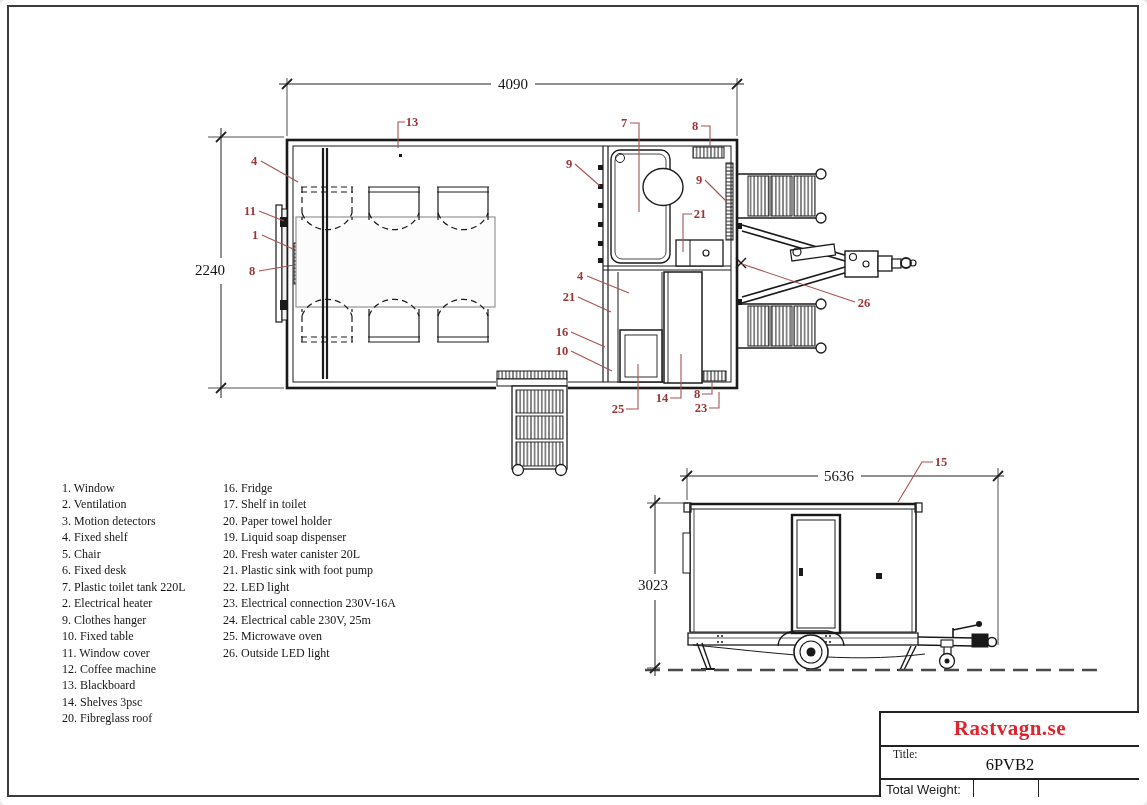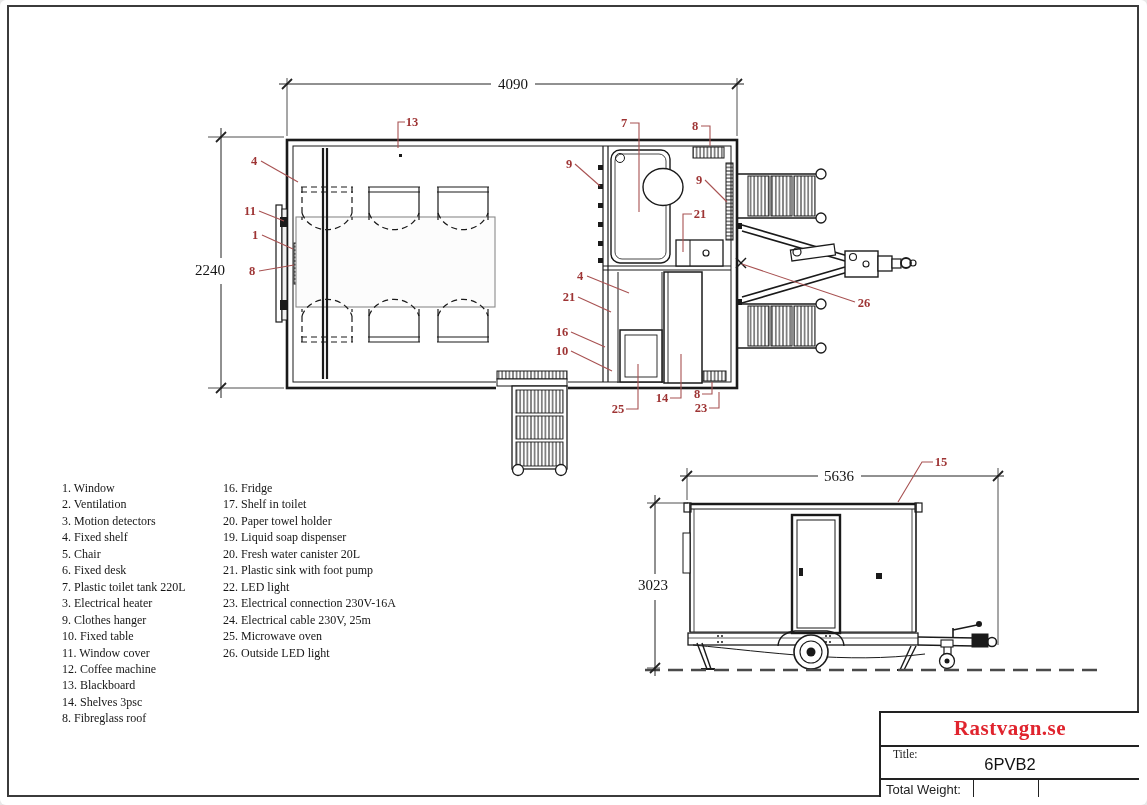--- a/index.html
+++ b/index.html
@@ -21,21 +21,21 @@
   .titleblock{position:absolute;left:879px;top:711px;width:260px;height:86px;
               box-sizing:border-box;border-top:2px solid #222;border-left:2px solid #222;
               display:flex;flex-direction:column;background:#fff;}
   .tb-brand{height:33px;border-bottom:2px solid #222;display:flex;align-items:center;justify-content:center;}
   .tb-brand span{font-family:"Liberation Serif",serif;font-weight:bold;font-size:21px;
                  color:#e0242e;letter-spacing:.5px;}
   .tb-title{height:32px;border-bottom:2px solid #222;position:relative;}
   .tb-label{position:absolute;left:12px;top:1px;font-family:Liberation Serif, serif;
             font-size:11.5px;color:#222;}
   .tb-value{position:absolute;left:0;right:0;top:8px;text-align:center;
-            font-family:Liberation Sans, sans-serif;font-size:16.5px;color:#111;}
+            font-family:Liberation Serif, serif;font-size:16.5px;color:#111;}
   .tb-weight{flex:1;display:flex;}
   .tb-wlabel{width:93px;box-sizing:border-box;border-right:1.6px solid #222;
              font-family:"Liberation Sans",sans-serif;font-size:13px;color:#222;
              padding:2px 12px 0 5px;white-space:nowrap;overflow:visible;}
   .tb-cell{width:65px;box-sizing:border-box;border-right:1.6px solid #222;}
   .tb-cell2{flex:1;}
 </style>
 </head>
 <body>
 
@@ -364,28 +364,28 @@
   </svg>
 
   <div class="parts parts-left">
     <div>1. Window</div>
     <div>2. Ventilation</div>
     <div>3. Motion detectors</div>
     <div>4. Fixed shelf</div>
     <div>5. Chair</div>
     <div>6. Fixed desk</div>
     <div>7. Plastic toilet tank 220L</div>
-    <div>3. Electrical heater</div>
+    <div>2. Electrical heater</div>
     <div>9. Clothes hanger</div>
     <div>10. Fixed table</div>
     <div>11. Window cover</div>
     <div>12. Coffee machine</div>
     <div>13. Blackboard</div>
     <div>14. Shelves 3psc</div>
-    <div>8. Fibreglass roof</div>
+    <div>20. Fibreglass roof</div>
   </div>
   <div class="parts parts-right">
     <div>16. Fridge</div>
     <div>17. Shelf  in toilet</div>
     <div>20. Paper towel holder</div>
     <div>19. Liquid soap dispenser</div>
     <div>20. Fresh water canister 20L</div>
     <div>21. Plastic sink with foot pump</div>
     <div>22. LED light</div>
     <div>23. Electrical connection 230V-16A</div>

